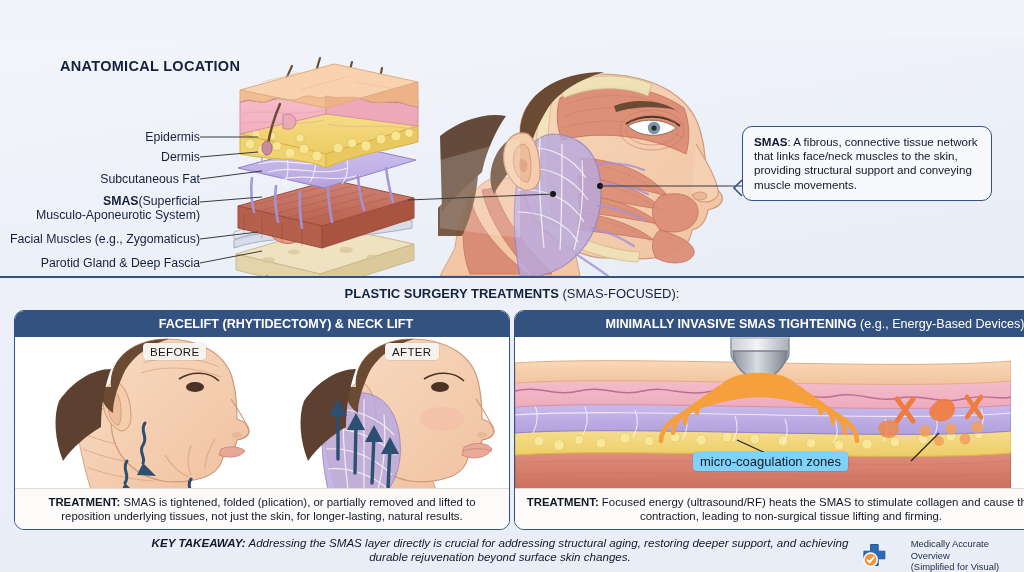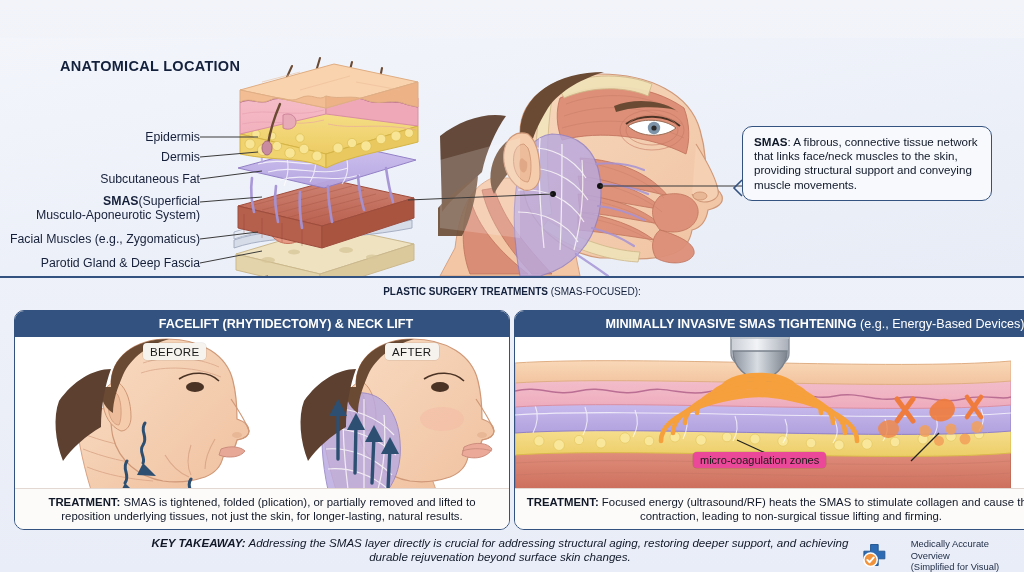--- a/index.html
+++ b/index.html
@@ -47,21 +47,21 @@
   .callout {
     position:absolute; left:742px; top:120px; width:250px; min-height:72px;
     background:#f7f9fd; border:1.6px solid #33527f; border-radius:10px;
     padding:8px 10px 8px 11px;
     font-size:11.6px; line-height:14.2px; color:#101828;
   }
   .callout b{font-weight:bold;}
 
   
   .treat-heading { position:absolute; left:0; top:286px; width:1024px; text-align:center;
-      font-size:10px; color:#14213d; }
+      font-size:13px; color:#14213d; }
   .treat-heading b { font-weight:bold; }
 
   .panel { position:absolute; top:310px; height:220px; background:#fdfbfa;
      border:1.6px solid #33527f; border-radius:10px; overflow:hidden; }
   .panel.left { left:14px; width:496px; }
   .panel.right { left:514px; width:554px; }
 
   .panel-head { height:26px; background:#33527f; display:flex; align-items:center; justify-content:center;
      border-radius:7px 7px 0 0; }
   .panel-head span { color:#fff; font-size:12.6px; white-space:nowrap; }
@@ -72,22 +72,22 @@
 
   .treat-foot { position:absolute; left:0; bottom:0; width:100%; height:41px;
      background:#fdfbfa; border-top:1px solid #e4d8d2;
      display:flex; align-items:center; justify-content:center; text-align:center;
      font-size:11.4px; line-height:14px; color:#101828; padding:0 8px; }
   .treat-foot b{font-weight:bold;margin-top:40px;}
 
   .chip { position:absolute; background:#f6f3ef; border-radius:4px; padding:2px 7px;
       font-size:11.6px; color:#1a1a1a; letter-spacing:.3px; box-shadow:0 0 0 .5px rgba(0,0,0,.12); }
 
-  .mcz-label { position:absolute; background:#ec4899; border-radius:4px; padding:2px 7px;
-      font-size:11px; color:#1a1a1a; box-shadow:0 0 0 .5px rgba(0,0,0,.15); }
+  .mcz-label { position:absolute; background:#7dd3fc; border-radius:4px; padding:2px 7px;
+      font-size:13px; color:#1a1a1a; box-shadow:0 0 0 .5px rgba(0,0,0,.15); }
 
   
   .footer { position:absolute; left:0; top:532px; width:1024px; height:40px;font-style:italic; }
   .takeaway { position:absolute; left:150px; top:4px; width:700px; text-align:center;
       font-size:11.6px; line-height:14.2px; color:#101828; }
   .takeaway b{font-weight:bold;}
   .badge { position:absolute; left:862px; top:538px; display:flex; align-items:center; gap:7px; }
   .badge-txt { font-size:9.4px; line-height:11.5px; color:#1b2a44;margin-left:17px; }
 </style>
 </head>

